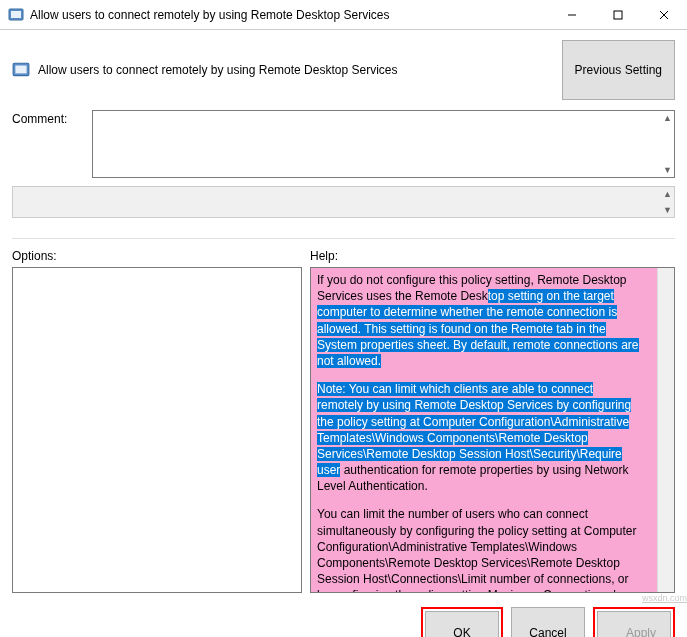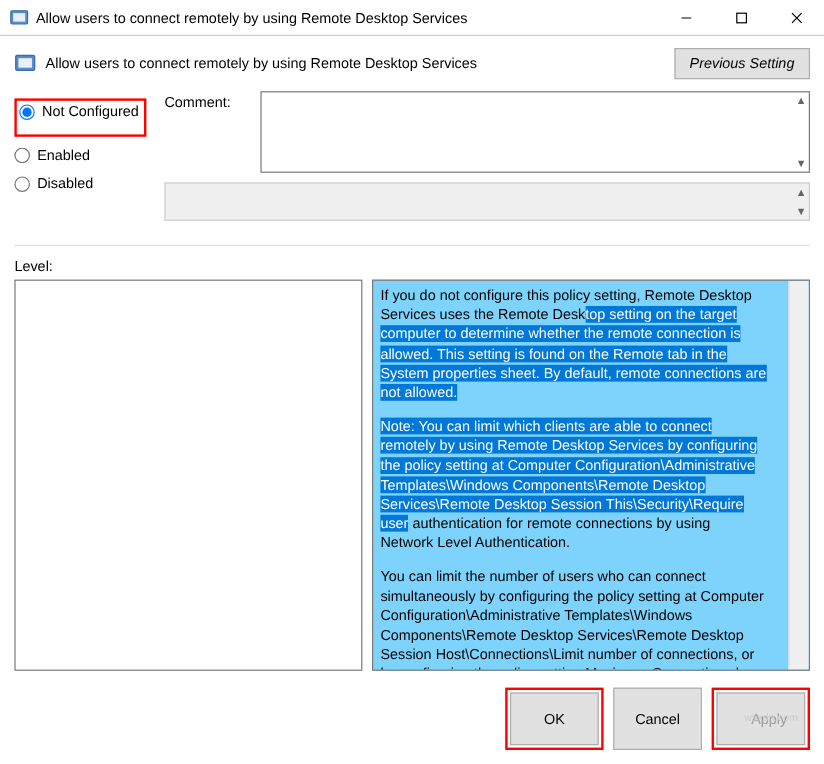--- a/index.html
+++ b/index.html
@@ -32,25 +32,24 @@
     .header-row {
       display: flex;
       align-items: center;
       padding: 10px 12px 6px 12px;
     }
     .header-icon { width: 18px; height: 18px; margin-right: 8px; }
     .header-title { flex: 1; font-size: 12px; }
     .nav-btn {
       background: #e1e1e1;
       border: 1px solid #adadad;
-      padding: 5px 12px;
+      padding: 22px 12px;
       font-size: 12px;
       margin-left: 6px;
       cursor: pointer;
-      font-style: italic;
     }
     .config-area {
       display: flex;
       padding: 4px 12px 8px 12px;
     }
     .radio-col { width: 125px; padding-top: 6px; }
     .radio-item { display: flex; align-items: center; margin-bottom: 10px; font-size: 12px; }
     .radio-item input { margin-right: 6px; }
     .highlight-box { border: 2px solid red; padding: 2px 4px 2px 2px; display: inline-flex; align-items: center; }
     .fields-col { flex: 1; }
@@ -86,21 +85,21 @@
     .options-box {
       width: 290px;
       height: 326px;
       border: 1px solid #7a7a7a;
       background: #fff;
     }
     .help-box {
       flex: 1;
       height: 326px;
       border: 1px solid #7a7a7a;
-      background: #7dd3fc;
+      background: #f9a8d4;
       padding: 4px 35px 4px 6px;
       font-size: 12px;
       line-height: 1.35;
       overflow: hidden;
       position: relative;
     }
     .help-box p { margin-bottom: 12px; }
     .sel { background: #0078d7; color: #fff; }
     .help-scroll {
       position: absolute; right: 0; top: 0; bottom: 0; width: 17px;
@@ -116,21 +115,21 @@
       min-width: 74px;
       padding: 14px 14px;
       border: 1px solid #adadad;
       background: #e1e1e1;
       font-size: 12px;
       cursor: pointer;
     }
     .footer-btn.disabled { color: #9a9a9a; text-align: right; }
     .red-wrap { border: 2px solid red; padding: 2px; display: inline-block; }
     .red-wrap .footer-btn { margin: 0; }
-    .watermark { position: absolute; right: 22px; top: 593px; font-size: 9px; color: #ccc; }
+    .watermark { position: absolute; right: 0; top: 593px; font-size: 9px; color: #ccc; text-decoration: underline; }
   </style>
 </head>
 <body>
 
 <div class="titlebar">
   <svg class="titlebar-icon" viewBox="0 0 16 16">
     <rect x="1" y="2" width="14" height="11" rx="1" fill="#5b8ec8" stroke="#3a6ea5"></rect>
     <rect x="3" y="4" width="10" height="7" fill="#e8f0fa"></rect>
   </svg>
   <span class="titlebar-title">Allow users to connect remotely by using Remote Desktop Services</span>
@@ -157,36 +156,20 @@
 <div class="header-row">
   <svg class="header-icon" viewBox="0 0 16 16">
     <rect x="1" y="2" width="14" height="11" rx="1" fill="#5b8ec8" stroke="#3a6ea5"></rect>
     <rect x="3" y="4" width="10" height="7" fill="#e8f0fa"></rect>
   </svg>
   <span class="header-title">Allow users to connect remotely by using Remote Desktop Services</span>
   <button class="nav-btn">Previous Setting</button>
 </div>
 
 <div class="config-area">
-  <div class="radio-col">
-    <span class="highlight-box">
-      <label class="radio-item">
-        <input type="radio" name="state" checked="" style="">
-        <span>Not Configured</span>
-      </label>
-    </span>
-    <label class="radio-item" style="margin-top:8px">
-      <input type="radio" name="state" style="">
-      <span>Enabled</span>
-    </label>
-    <label class="radio-item">
-      <input type="radio" name="state" style="">
-      <span>Disabled</span>
-    </label>
-  </div>
   <div class="fields-col">
     <div class="field-row">
       <div class="field-label">Comment:</div>
       <div class="comment-box">
         <span></span>
         <span class="scroll-arrow-up">▲</span>
         <span class="scroll-arrow-down">▼</span>
       </div>
     </div>
     <div class="field-row">
@@ -194,28 +177,29 @@
         <span class="scroll-arrow-up">▲</span>
         <span class="scroll-arrow-down">▼</span>
       </div>
     </div>
   </div>
 </div>
 
 <div class="divider"></div>
 
 <div class="panels-labels">
-  <div class="panel-label-right">Level:</div>
+  <div class="panel-label-left">Options:</div>
+  <div class="panel-label-right">Help:</div>
 </div>
 
 <div class="panels-row">
   <div class="options-box"></div>
   <div class="help-box">
     <p><span>If you do not configure this policy setting, Remote Desktop Services uses the Remote Desk</span><span class="sel">top setting on the target computer to determine whether the remote connection is allowed. This setting is found on the Remote tab in the System properties sheet. By default, remote connections are not allowed.</span></p>
-    <p><span class="sel">Note: You can limit which clients are able to connect remotely by using Remote Desktop Services by configuring the policy setting at Computer Configuration\Administrative Templates\Windows Components\Remote Desktop Services\Remote Desktop Session This\Security\Require user</span><span> authentication for remote connections by using Network Level Authentication.</span></p>
+    <p><span class="sel">Note: You can limit which clients are able to connect remotely by using Remote Desktop Services by configuring the policy setting at Computer Configuration\Administrative Templates\Windows Components\Remote Desktop Services\Remote Desktop Session Host\Security\Require user</span><span> authentication for remote properties by using Network Level Authentication.</span></p>
     <p>You can limit the number of users who can connect simultaneously by configuring the policy setting at Computer Configuration\Administrative Templates\Windows Components\Remote Desktop Services\Remote Desktop Session Host\Connections\Limit number of connections, or by configuring the policy setting Maximum Connections by using the Remote Desktop Session Host WMI Provider.</p>
     <div class="help-scroll"></div>
   </div>
 </div>
 
 <div class="footer">
   <span class="red-wrap">
     <button class="footer-btn">OK</button>
   </span>
   <button class="footer-btn">Cancel</button>

